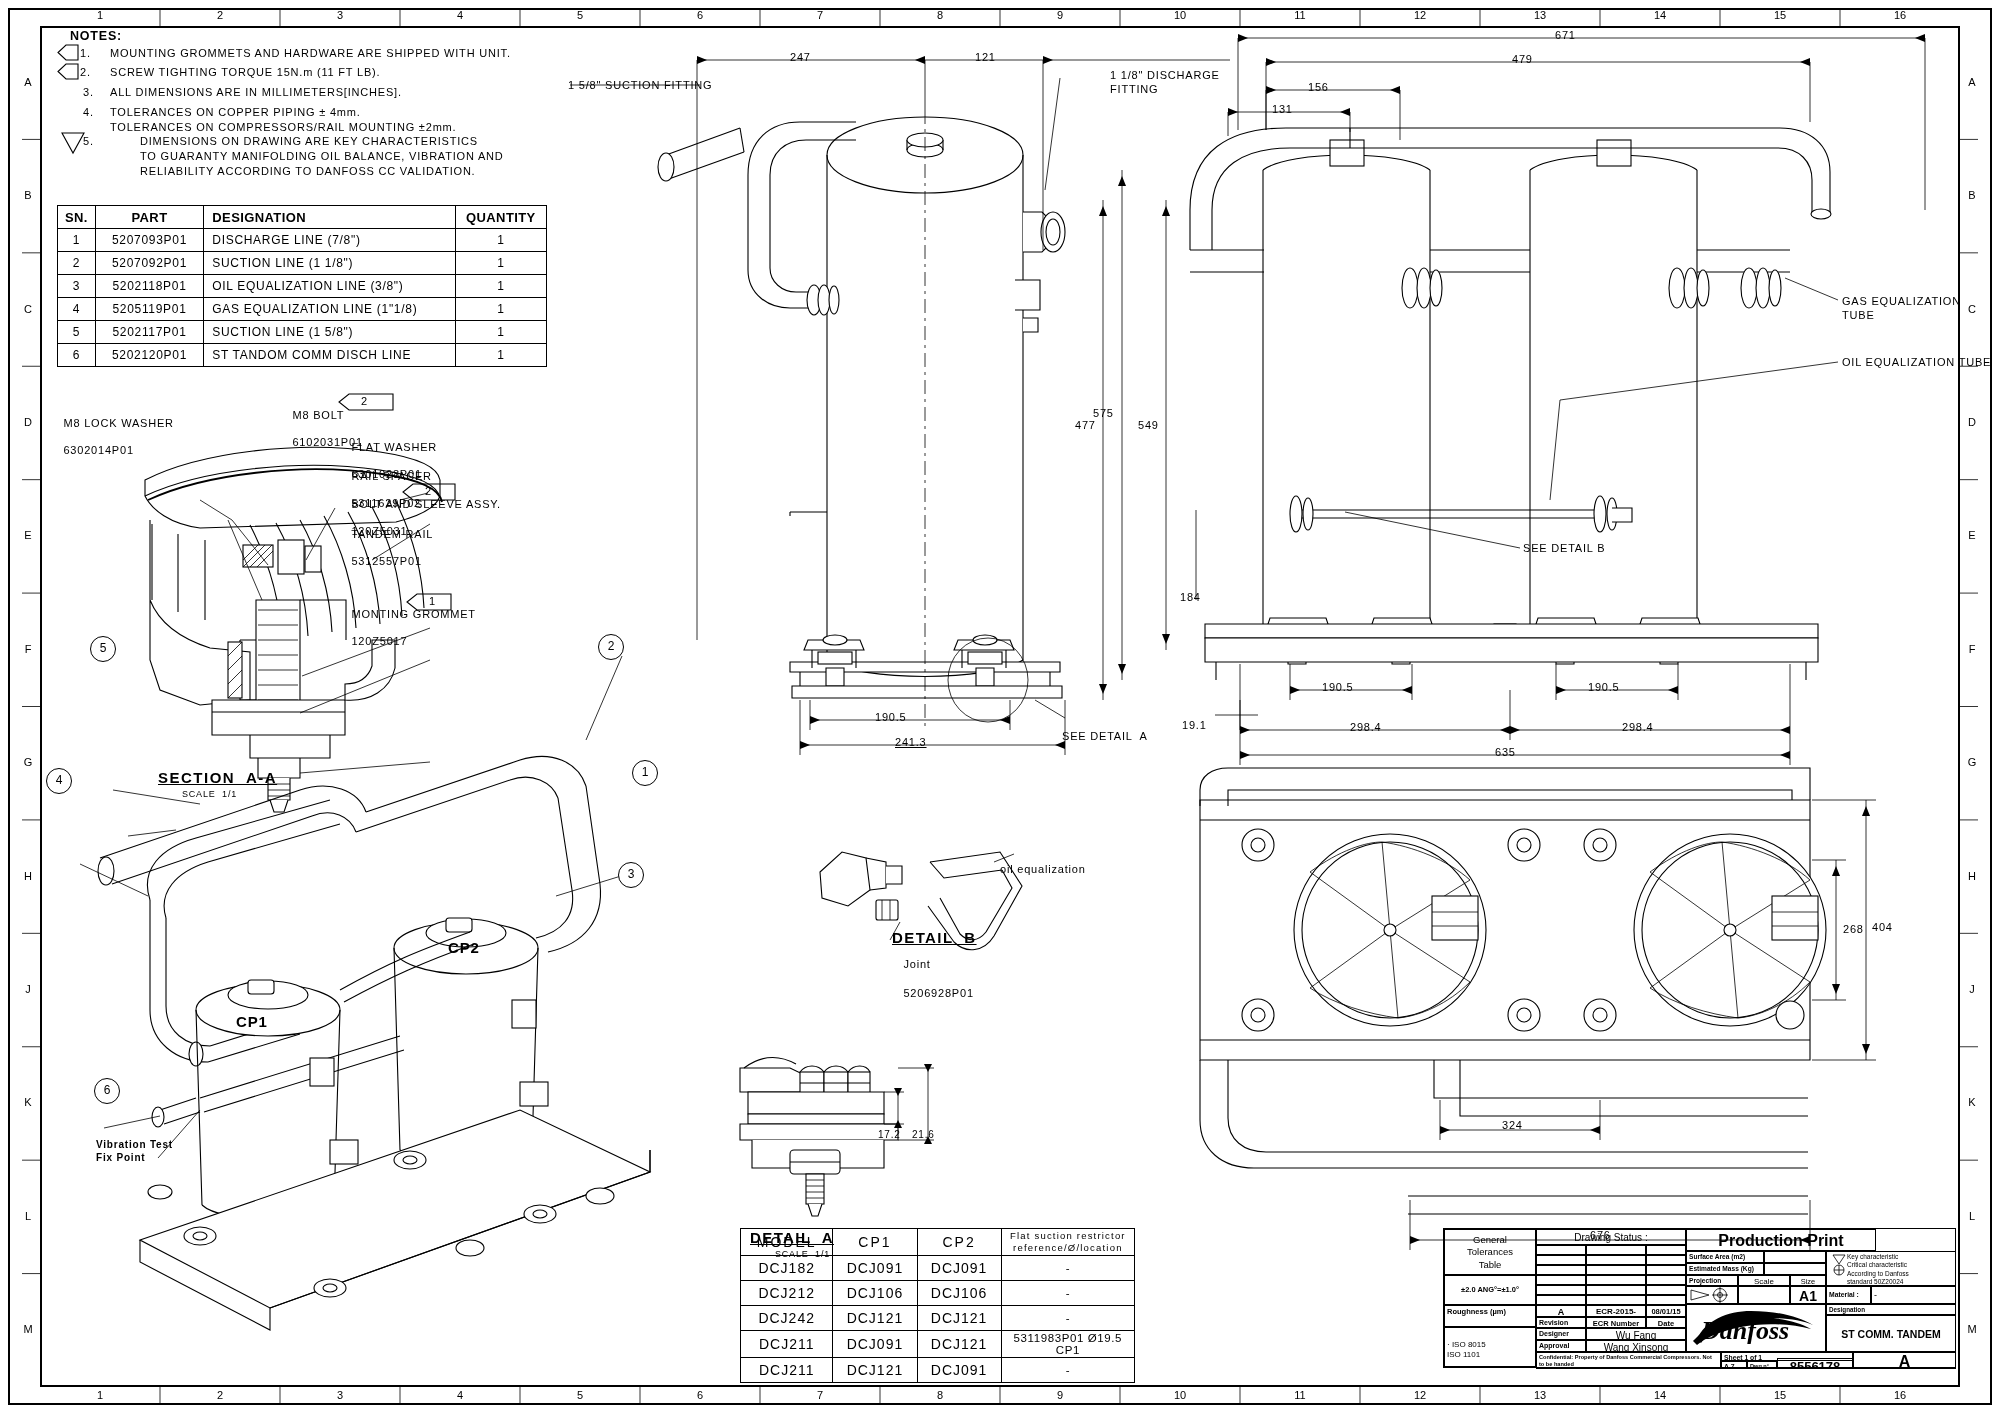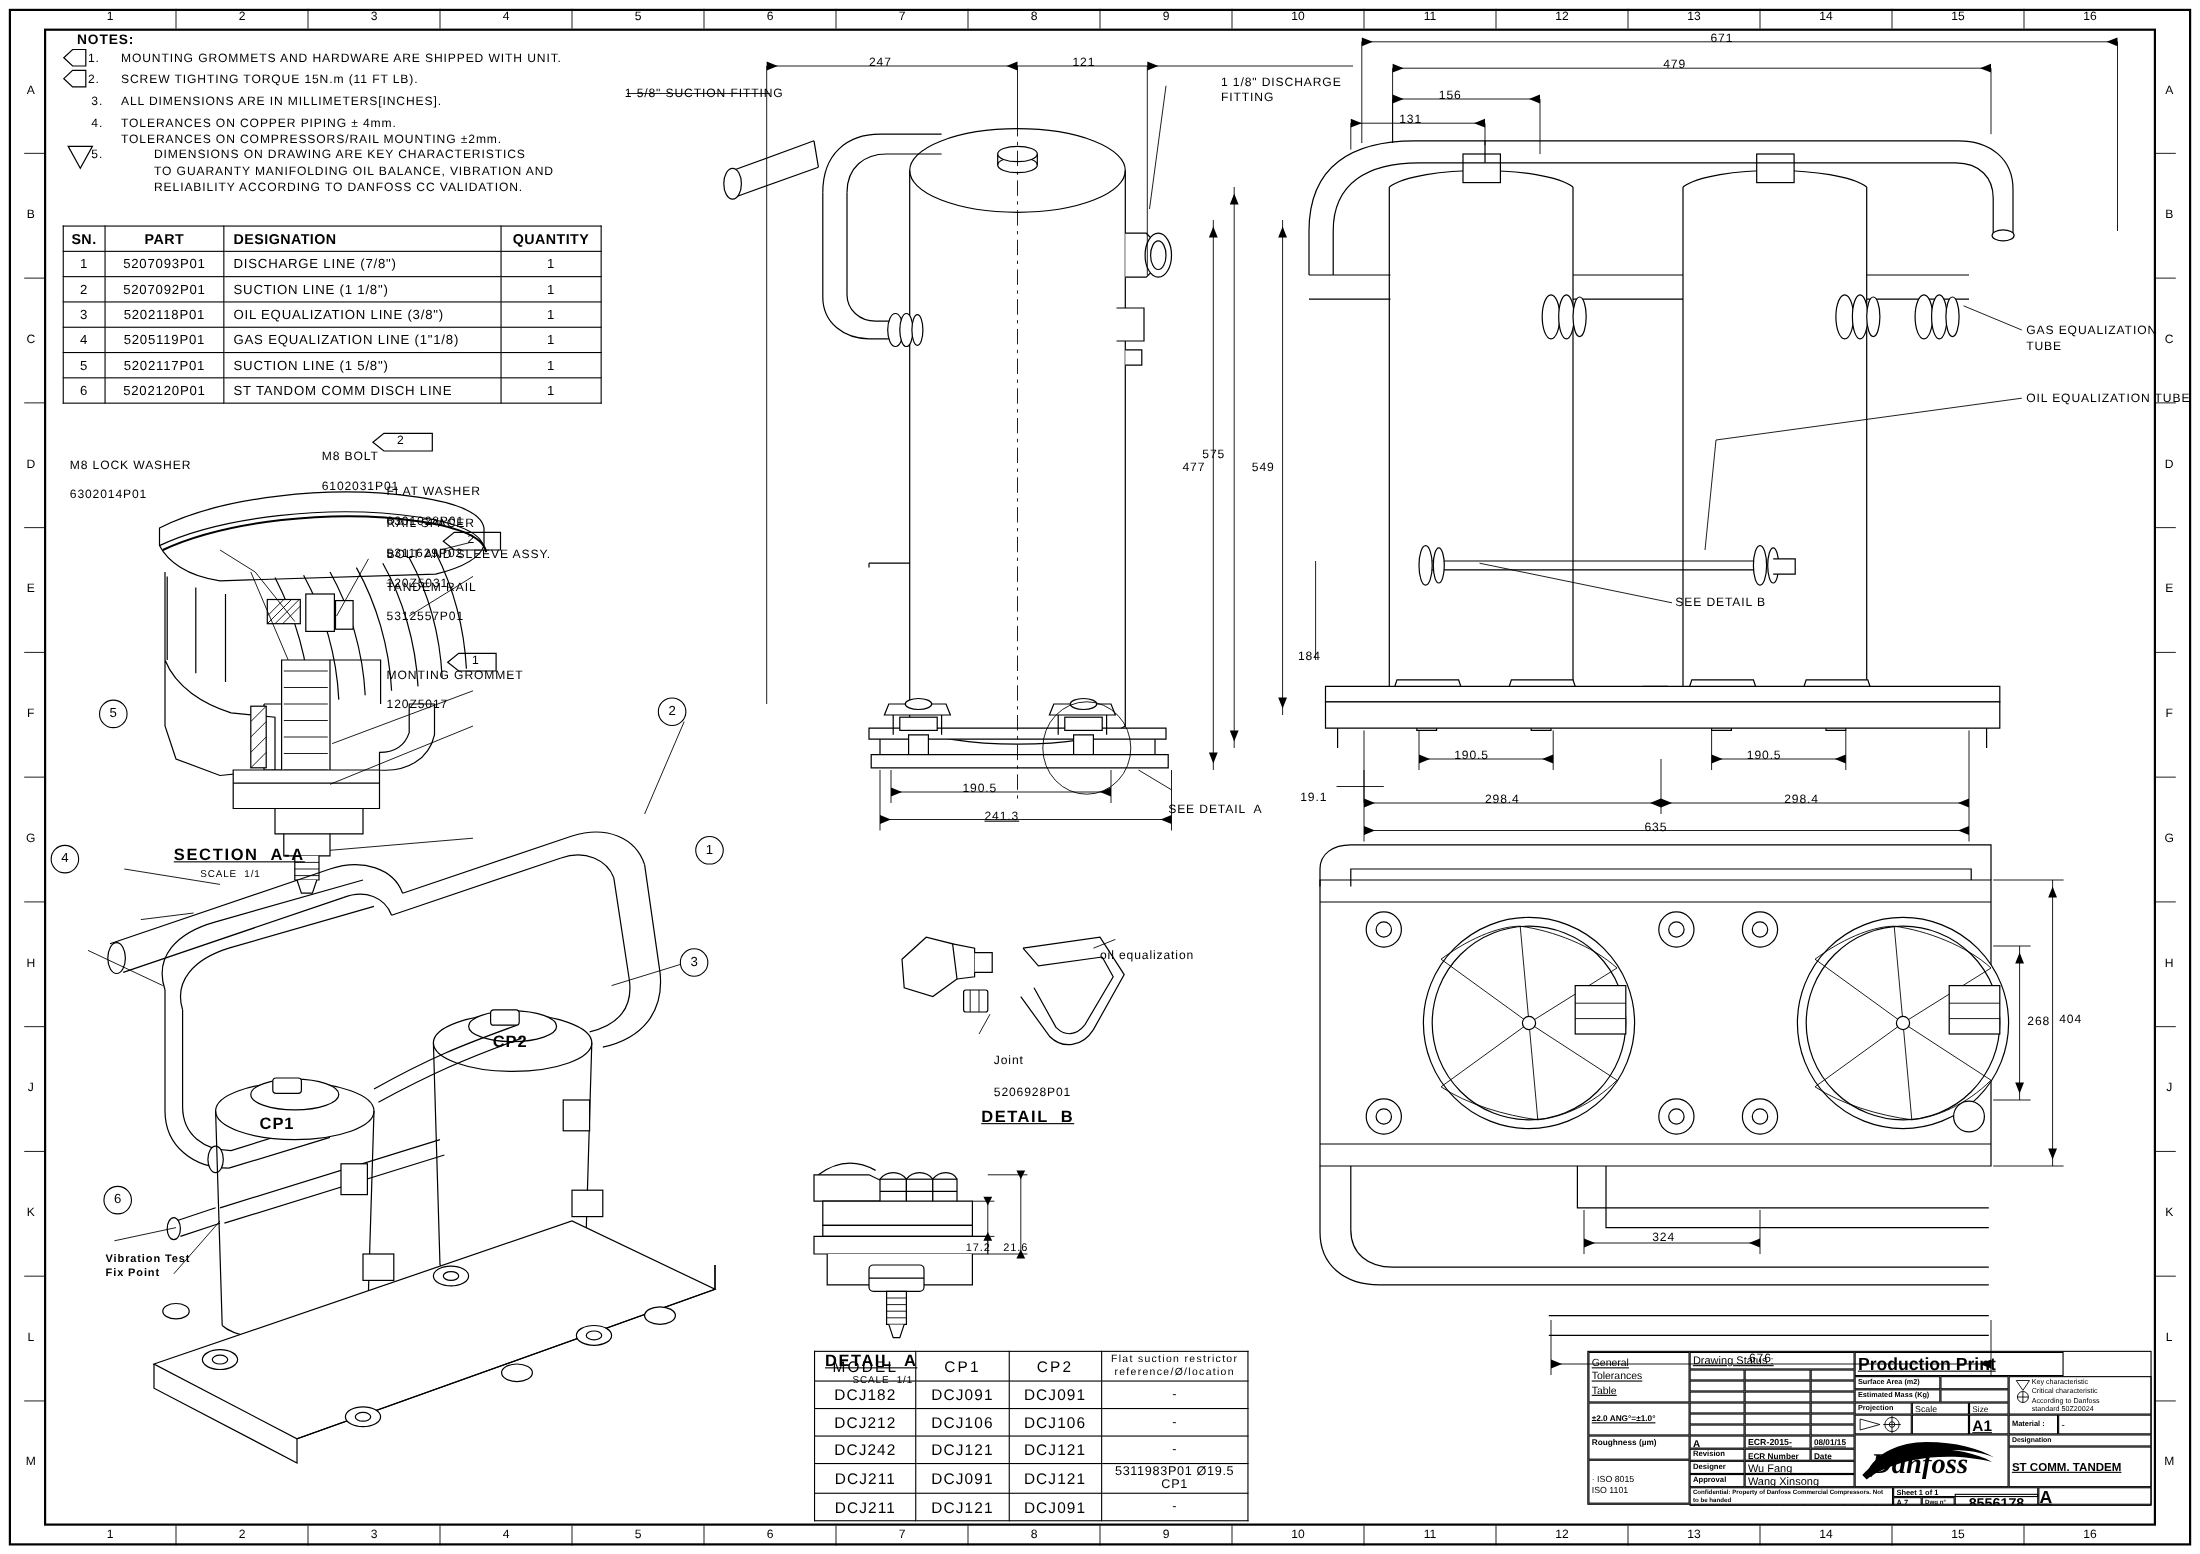--- a/index.html
+++ b/index.html
@@ -40,21 +40,21 @@
   #model-table .c-cp2{width:82px;}
   #model-table .c-fsr{width:144px;font-size:11.5px;letter-spacing:.6px;}
   #model-table .fsr-head{font-size:9.5px;letter-spacing:1.2px;line-height:1.25;}
 
   
   #title-block{position:absolute;left:1443px;top:1228px;width:513px;height:140px;
       border:1px solid #000;box-sizing:border-box;}
   .tb{position:absolute;box-sizing:border-box;border:1px solid #000;font-size:8px;
       font-family:"Liberation Sans",sans-serif;padding:1px 2px;overflow:hidden;}
   .tb.bold{font-weight:bold;}
-  .tb.c{text-decoration:underline;}
+  .tb.c{text-align:center;}
 
   
   svg{position:absolute;left:0;top:0;overflow:visible;}
   .ln{stroke:#000;fill:none;stroke-width:1.1;}
   .lnT{stroke:#000;fill:none;stroke-width:.8;}
   .lnB{stroke:#000;fill:none;stroke-width:1.8;}
   .dash{stroke:#000;fill:none;stroke-width:.8;stroke-dasharray:14 5 3 5;}
   .blk{fill:#000;stroke:none;}
 
   .balloon{position:absolute;width:24px;height:24px;border:1.4px solid #000;border-radius:50%;
@@ -709,21 +709,21 @@
     <g class="lnT">
       <path d="M994 862 L1014 854"></path>
       <path d="M890 940 L900 922"></path>
     </g>
   </svg>
   <div class="t" style="left:1000px;top:862px;font-size:11px;">oil equalization</div>
   <div class="t" style="left:888px;top:943px;font-size:11px;line-height:1.3;">
     <span>Joint</span><br>
     <span>5206928P01</span>
   </div>
-  <div class="t b lbl-u" style="left:892px;top:1006px;font-size:15px;letter-spacing:1.4px;text-align:right;">DETAIL  B</div>
+  <div class="t b lbl-u" style="left:892px;top:928px;font-size:15px;letter-spacing:1.4px;text-align:right;">DETAIL  B</div>
 
   <svg width="2000" height="1413">
     <g class="ln">
 
       <path d="M740 1068 L790 1068 L840 1092 L740 1092 Z" fill="#fff"></path>
       <path d="M744 1068 C760 1056 778 1054 796 1064"></path>
 
       <rect x="800" y="1072" width="24" height="22" fill="#fff"></rect>
       <rect x="824" y="1072" width="24" height="22" fill="#fff"></rect>
       <rect x="848" y="1072" width="22" height="22" fill="#fff"></rect>

